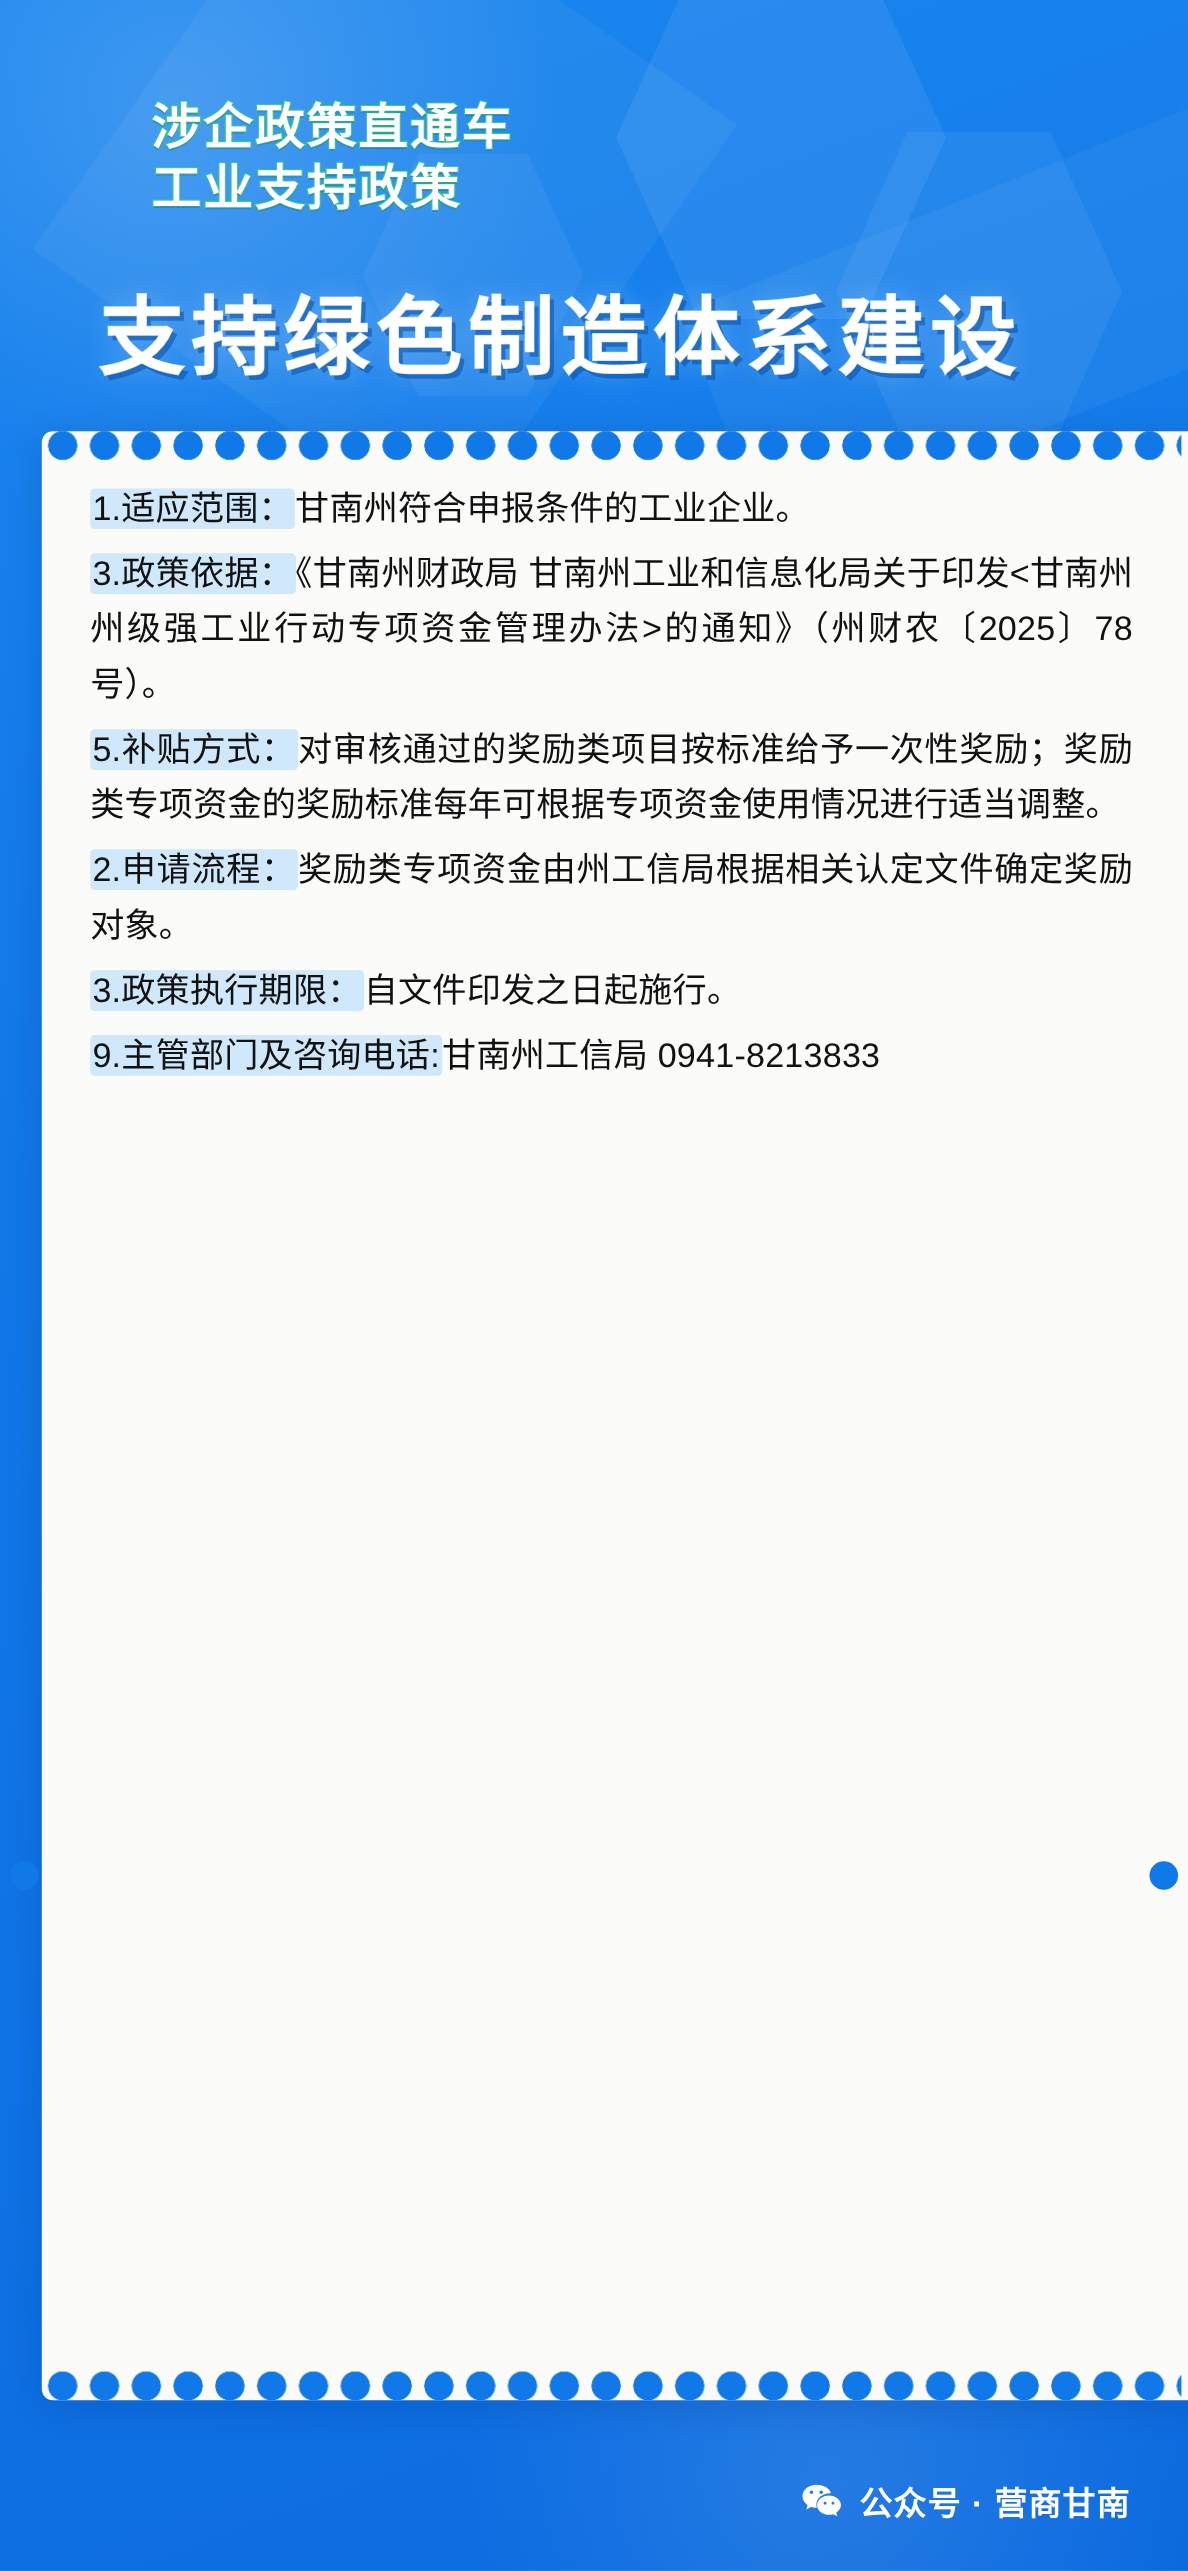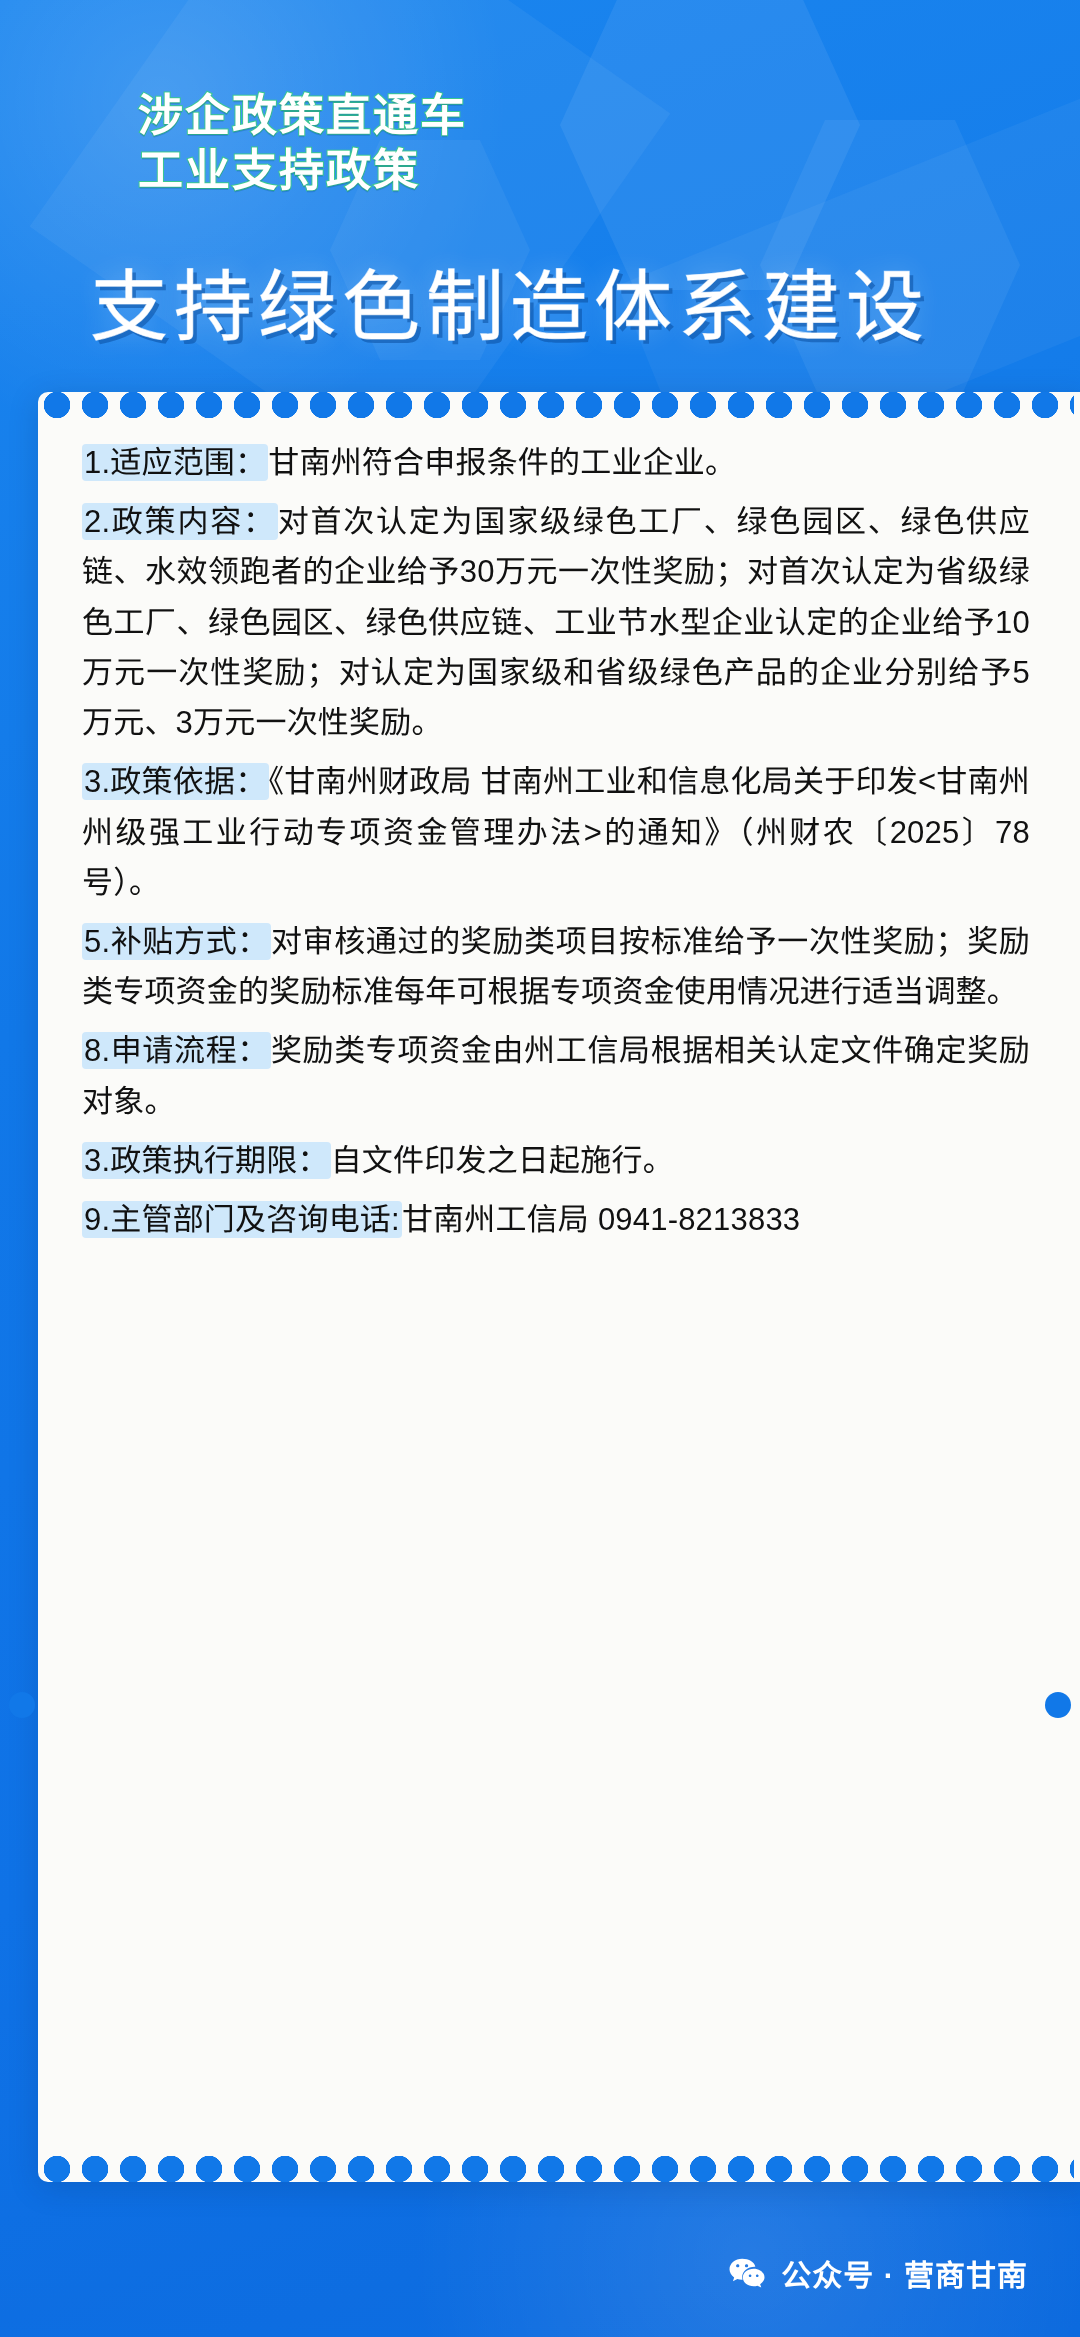--- a/index.html
+++ b/index.html
@@ -78,21 +78,21 @@
     paint-order: stroke fill;
     text-shadow: 0 2px 0 rgba(0,70,140,0.25);
     white-space: nowrap;
   }
   .kicker.second { margin-top: 8px; }
 
   .main-title {
     position: absolute;
     left: 90px; top: 208px;
     font-size: 78px;
-    font-weight: normal;
+    font-weight: bold;
     color: #ffffff;
     letter-spacing: 6px;
     white-space: nowrap;
     text-shadow:
       4px 4px 0 rgba(9, 78, 160, 0.55),
       0 0 26px rgba(255,255,255,0.25);
     -webkit-text-stroke: 1px rgba(255,255,255,0.6);
   }
 
   
@@ -198,30 +198,27 @@
 
   <div class="card">
     <div class="scallop top"></div>
     <div class="scallop bottom"></div>
 
     <div class="content">
       <p class="para">
         <span class="lead">1.适应范围：</span><span>甘南州符合申报条件的工业企业。</span>
       </p>
       <p class="para">
-        <span class="lead">2.政策内容：</span><span>对首次认定为国家级绿色工厂、绿色园区、绿色供应链、水效领跑者的企业给予30万元一次性奖励；对首次认定为省级绿色工厂、绿色园区、绿色供应链、工业节水型企业认定的企业给予10万元一次性奖励；对认定为国家级和省级绿色产品的企业分别给予5万元、3万元一次性奖励。</span>
-      </p>
-      <p class="para">
         <span class="lead">3.政策依据：</span><span>《甘南州财政局 甘南州工业和信息化局关于印发&lt;甘南州州级强工业行动专项资金管理办法&gt;的通知》（州财农〔2025〕78号）。</span>
       </p>
       <p class="para">
         <span class="lead">5.补贴方式：</span><span>对审核通过的奖励类项目按标准给予一次性奖励；奖励类专项资金的奖励标准每年可根据专项资金使用情况进行适当调整。</span>
       </p>
       <p class="para">
-        <span class="lead">8.申请流程：</span><span>奖励类专项资金由州工信局根据相关认定文件确定奖励对象。</span>
+        <span class="lead">2.申请流程：</span><span>奖励类专项资金由州工信局根据相关认定文件确定奖励对象。</span>
       </p>
       <p class="para">
         <span class="lead">3.政策执行期限：</span><span>自文件印发之日起施行。</span>
       </p>
       <p class="para last">
         <span class="lead">9.主管部门及咨询电话:</span><span>甘南州工信局 0941-8213833</span>
       </p>
     </div>
   </div>
 

